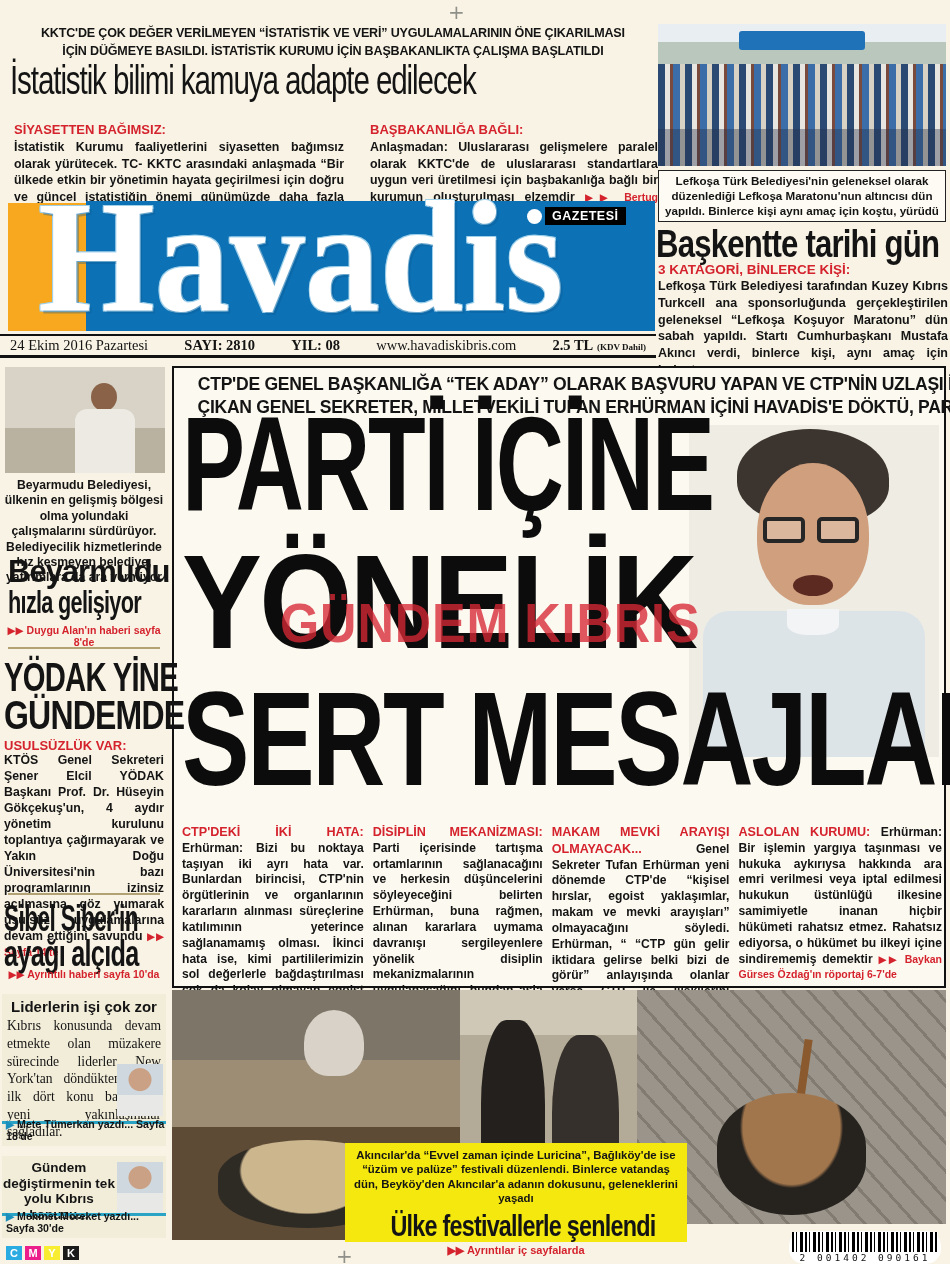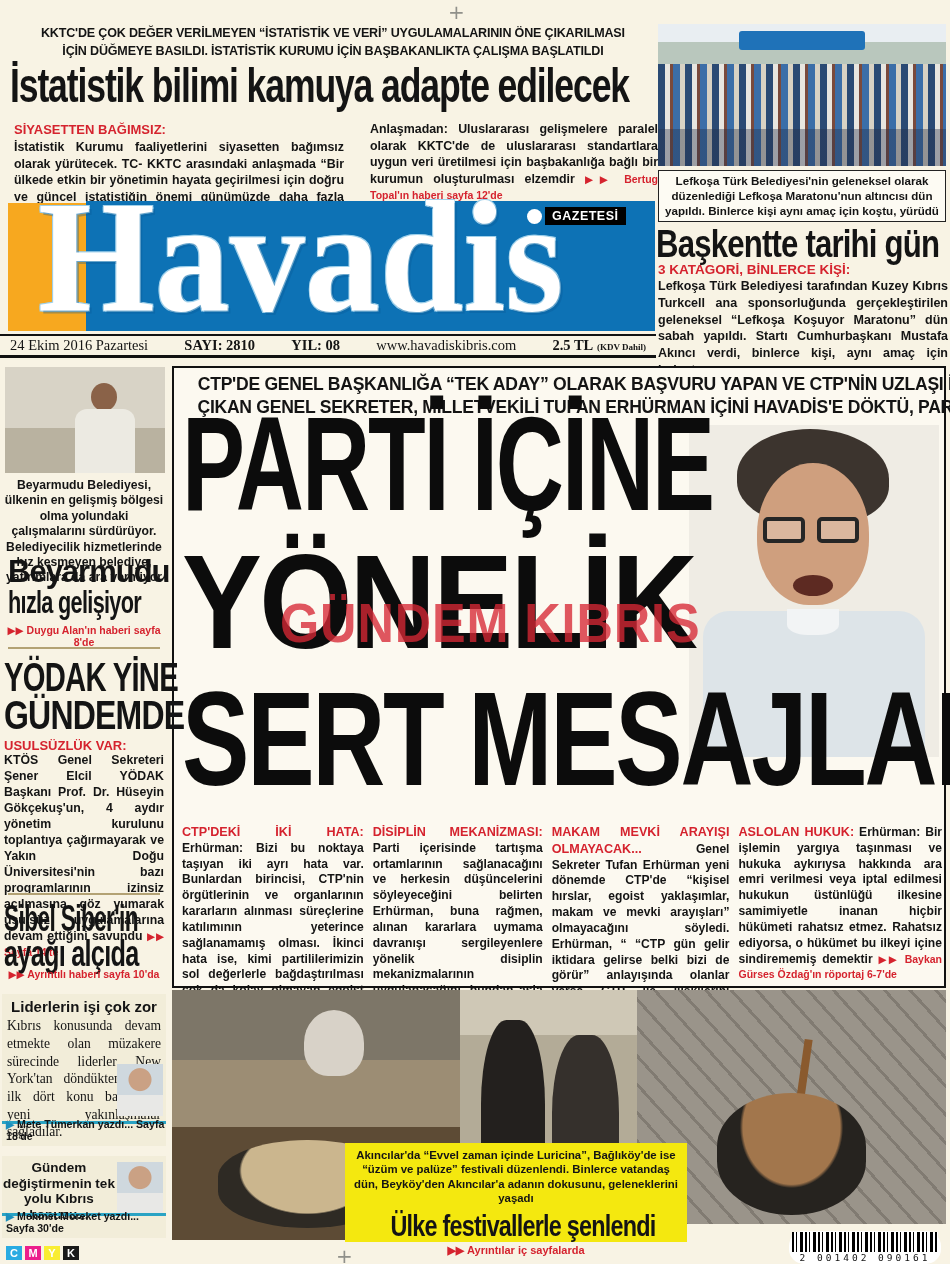--- a/index.html
+++ b/index.html
@@ -10,21 +10,21 @@
   .cond{display:inline-block;white-space:nowrap;transform:scaleX(var(--sx,.8));transform-origin:0 50%;}
   .cond-c{display:inline-block;white-space:nowrap;transform:scaleX(var(--sx,.9));transform-origin:50% 50%;}
   .lead{color:#d5232e;font-weight:800;}
   .ref{color:#d5232e;font-weight:800;font-size:10.5px;}
   .arrow{color:#d5232e;font-weight:400;}
   .reg{position:absolute;color:#90908a;font:400 20px "DejaVu Sans",sans-serif;}
 
   
   #top-kicker{left:10px;top:24px;width:646px;text-align:center;font-weight:800;
               font-size:13.5px;line-height:1.3;letter-spacing:-.2px;}
-  #top-headline{left:10px;top:58px;font-weight:700;font-size:48px;letter-spacing:-1.5px;}
+  #top-headline{left:10px;top:58px;font-weight:400;font-size:40px;letter-spacing:-1.5px;}
   #top-cols{left:14px;top:121px;width:644px;display:flex;gap:26px;}
   .tcol{font-size:12.4px;font-weight:700;line-height:1.33;text-align:justify;}
   .tc1{width:330px;}.tc2{width:288px;}
   .tcol .lead{font-size:13px;display:block;margin-bottom:1px;}
 
   
   #marathon-photo{left:658px;top:24px;width:288px;height:142px;
     background:
       linear-gradient(0deg, rgba(35,45,70,.38) 0 26%, rgba(0,0,0,0) 26%),
       linear-gradient(180deg,#e9eef2 0 13%,#b9c7bd 13% 28%,rgba(0,0,0,0) 28%),
@@ -156,20 +156,21 @@
   </div>
   <div class="abs" id="top-headline">
     <span class="cond" style="--sx:.74">İstatistik bilimi kamuya adapte edilecek</span>
   </div>
   <div class="abs" id="top-cols">
     <div class="tcol tc1">
       <span class="lead">SİYASETTEN BAĞIMSIZ:</span>
       <span>İstatistik Kurumu faaliyetlerini siyasetten bağımsız olarak yürütecek. TC- KKTC arasındaki anlaşmada “Bir ülkede etkin bir yönetimin hayata geçirilmesi için doğru ve güncel istatistiğin önemi günümüzde daha fazla arttı” denildi</span>
     </div>
     <div class="tcol tc2">
+      <span class="lead">BAŞBAKANLIĞA BAĞLI:</span>
       <span>Anlaşmadan: Uluslararası gelişmelere paralel olarak KKTC'de de uluslararası standartlara uygun veri üretilmesi için başbakanlığa bağlı bir kurumun oluşturulması elzemdir</span>
       <span class="ref"><span class="arrow">▶▶</span>
       <span>Bertug Topal'ın haberi sayfa 12'de</span></span>
     </div>
   </div>
 
   <div class="abs" id="marathon-photo">
     <div class="m-banner"></div>
   </div>
   <div class="abs" id="marathon-caption">Lefkoşa Türk Belediyesi'nin geleneksel olarak düzenlediği Lefkoşa Maratonu'nun altıncısı dün yapıldı. Binlerce kişi aynı amaç için koştu, yürüdü</div>
@@ -231,21 +232,21 @@
       </div>
       <div class="sc sc2">
         <span class="lead">DİSİPLİN MEKANİZMASI:</span>
         <span>Parti içerisinde tartışma ortamlarının sağlanacağını ve herkesin düşüncelerini söyleyeceğini belirten Erhürman, buna rağmen, alınan kararlara uymama davranışı sergileyenlere yönelik disiplin mekanizmalarının uygulanacağını, bundan asla çekinmeyeceğini söyledi</span>
       </div>
       <div class="sc sc3">
         <span class="lead">MAKAM MEVKİ ARAYIŞI OLMAYACAK...</span>
         <span>Genel Sekreter Tufan Erhürman yeni dönemde CTP'de “kişisel hırslar, egoist yaklaşımlar, makam ve mevki arayışları” olmayacağını söyledi. Erhürman, “ “CTP gün gelir iktidara gelirse belki bizi de görür” anlayışında olanlar varsa CTP ile ilişkilerini yeniden gözden geçirmesinin tam zamanıdır” dedi</span>
       </div>
       <div class="sc sc4">
-        <span class="lead">ASLOLAN HUKUK:</span>
+        <span class="lead">ASLOLAN KURUMU:</span>
         <span>Erhürman: Bir işlemin yargıya taşınması ve hukuka aykırıysa hakkında ara emri verilmesi veya iptal edilmesi hukukun üstünlüğü ilkesine samimiyetle inanan hiçbir hükümeti rahatsız etmez. Rahatsız ediyorsa, o hükümet bu ilkeyi içine sindirememiş demektir</span>
         <span class="ref"><span class="arrow">▶▶</span>
         <span>Baykan Gürses Özdağ'ın röportaj 6-7'de</span></span>
       </div>
     </div>
   </div>
 
   <div class="abs" id="sb-photo1">
     <div class="man-head"></div>
     <div class="man-shirt"></div>

